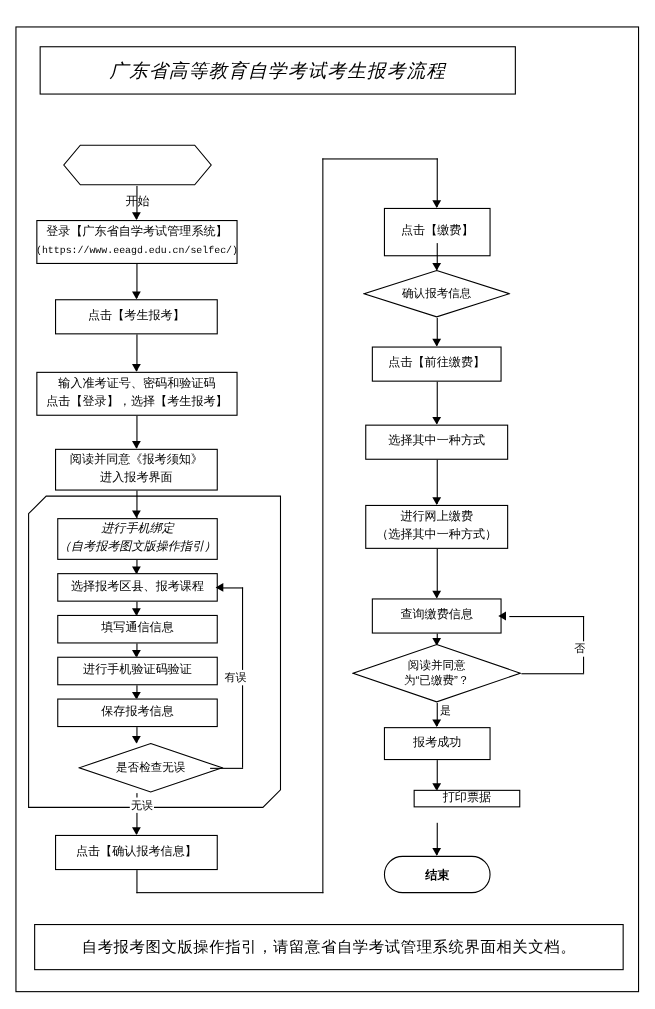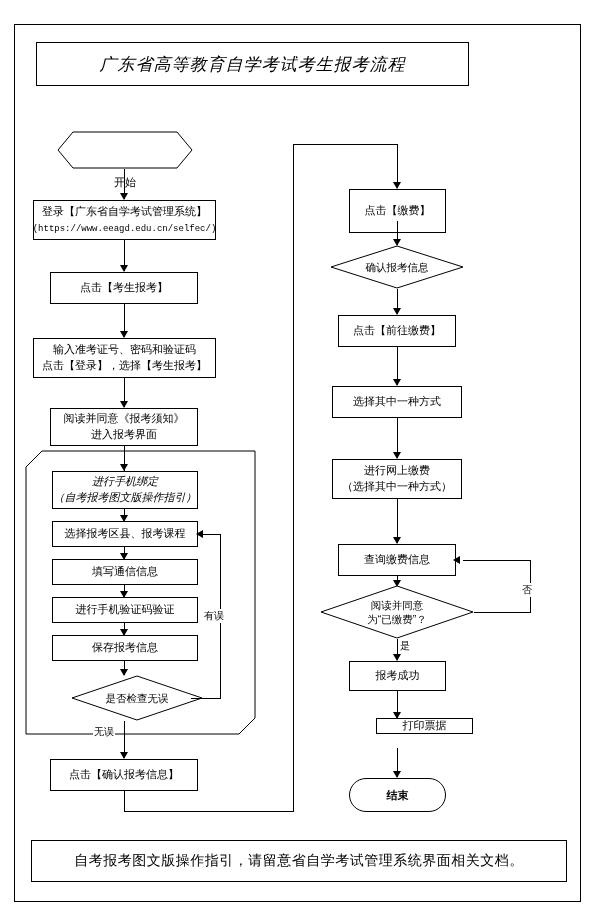--- a/index.html
+++ b/index.html
@@ -137,21 +137,21 @@
   </div>
 
   <div class="edge hline" style="left:191px;top:698px;width:30px;"></div>
   <div class="edge vline" style="left:220px;top:534px;height:164px;"></div>
   <div class="edge hline" style="left:202px;top:534px;width:19px;"></div>
   <div class="arrow arrow-left" style="left:196px;top:530px;"></div>
   <div class="elabel" style="left:203px;top:609px;text-align:right;">有误</div>
 
   <div class="edge vline" style="left:124px;top:721px;height:37px;"></div>
   <div class="arrow arrow-down" style="left:120px;top:752px;"></div>
-  <div class="elabel" style="left:93px;top:725px;">无误</div>
+  <div class="elabel" style="left:118px;top:725px;">无误</div>
 
   <div class="node" style="left:50px;top:759px;width:148px;height:32px;">
     <span>点击【确认报考信息】</span>
   </div>
 
   <div class="edge vline" style="left:124px;top:791px;height:21px;"></div>
   <div class="edge hline" style="left:124px;top:811px;width:170px;"></div>
   <div class="edge vline" style="left:293px;top:144px;height:668px;"></div>
   <div class="edge hline" style="left:293px;top:144px;width:105px;"></div>
   <div class="edge vline" style="left:397px;top:144px;height:44px;"></div>

